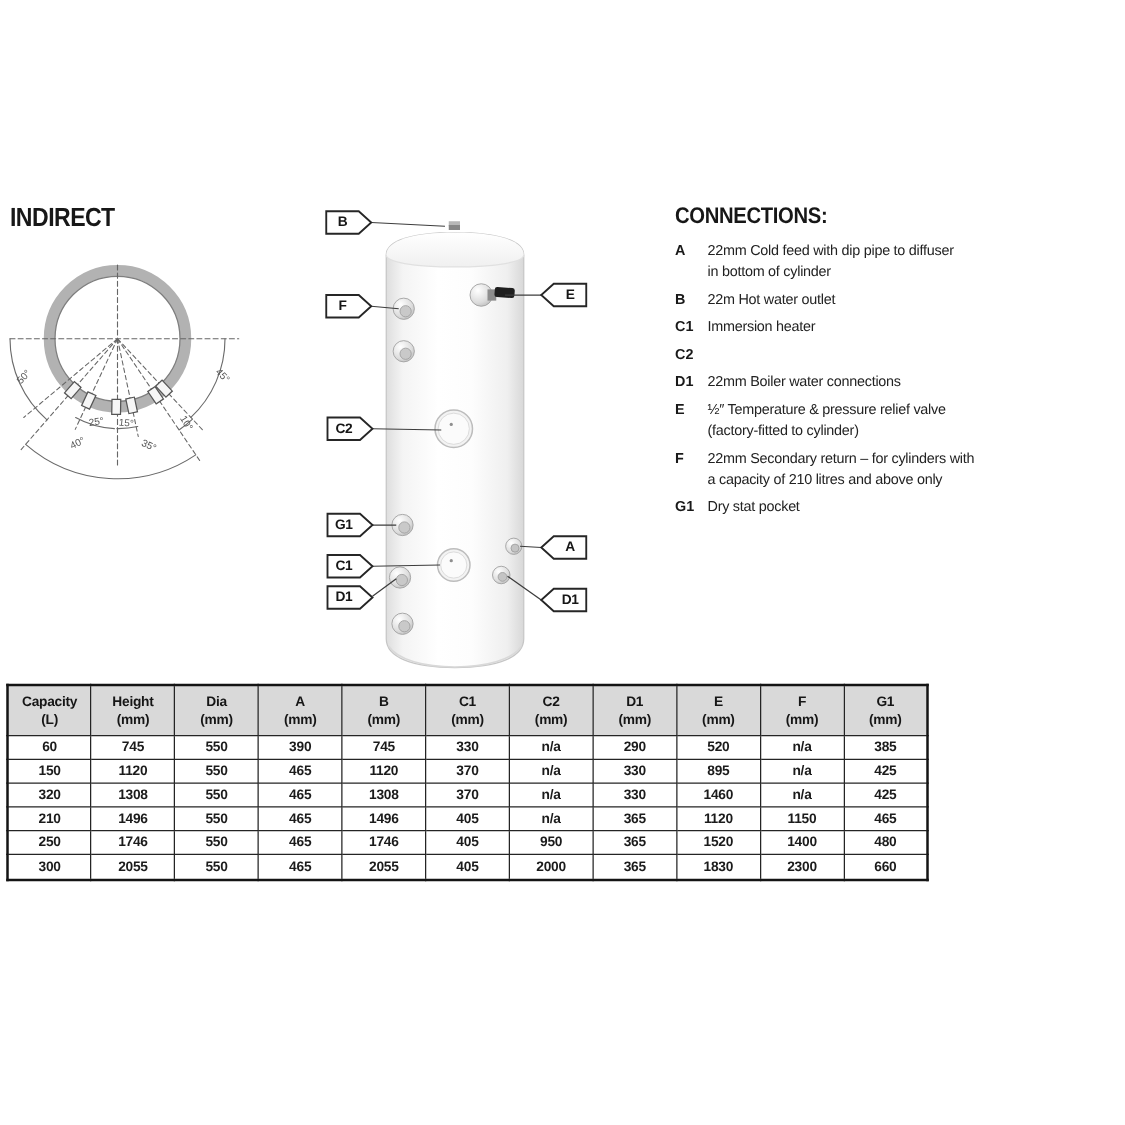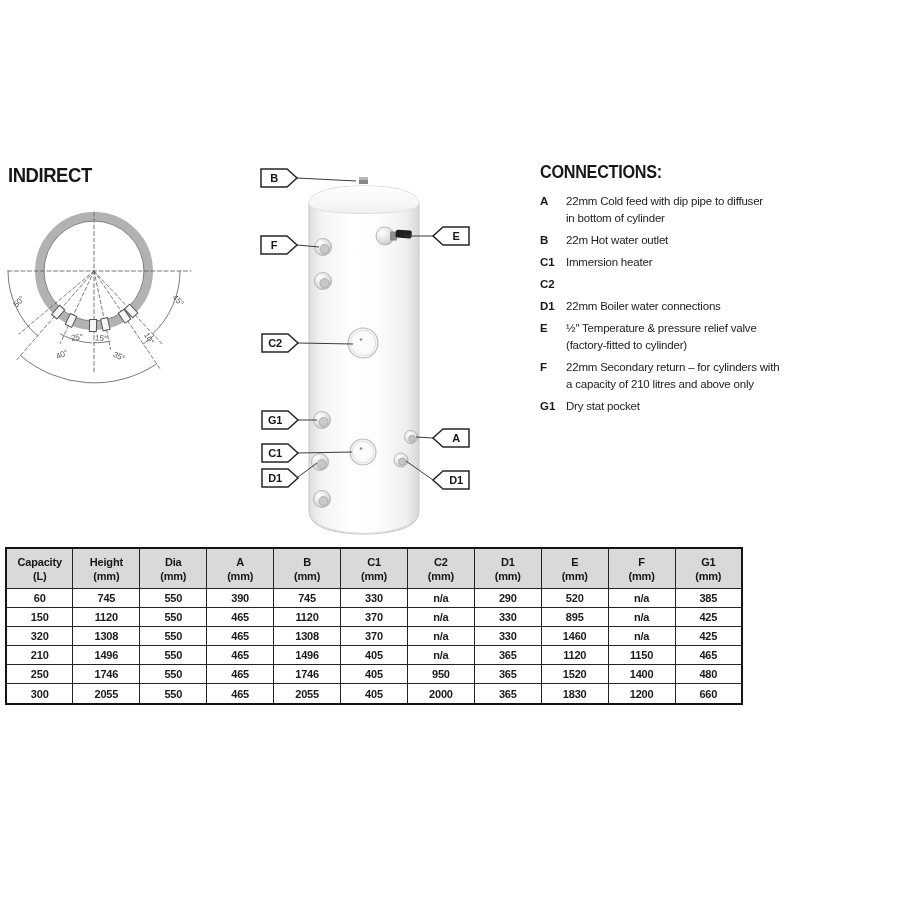--- a/index.html
+++ b/index.html
@@ -329,17 +329,17 @@
       <tr>
         <td>300</td>
         <td>2055</td>
         <td>550</td>
         <td>465</td>
         <td>2055</td>
         <td>405</td>
         <td>2000</td>
         <td>365</td>
         <td>1830</td>
-        <td>1200</td>
+        <td>2300</td>
         <td>660</td>
       </tr>
     </tbody>
 </table>
 
 </body></html>

